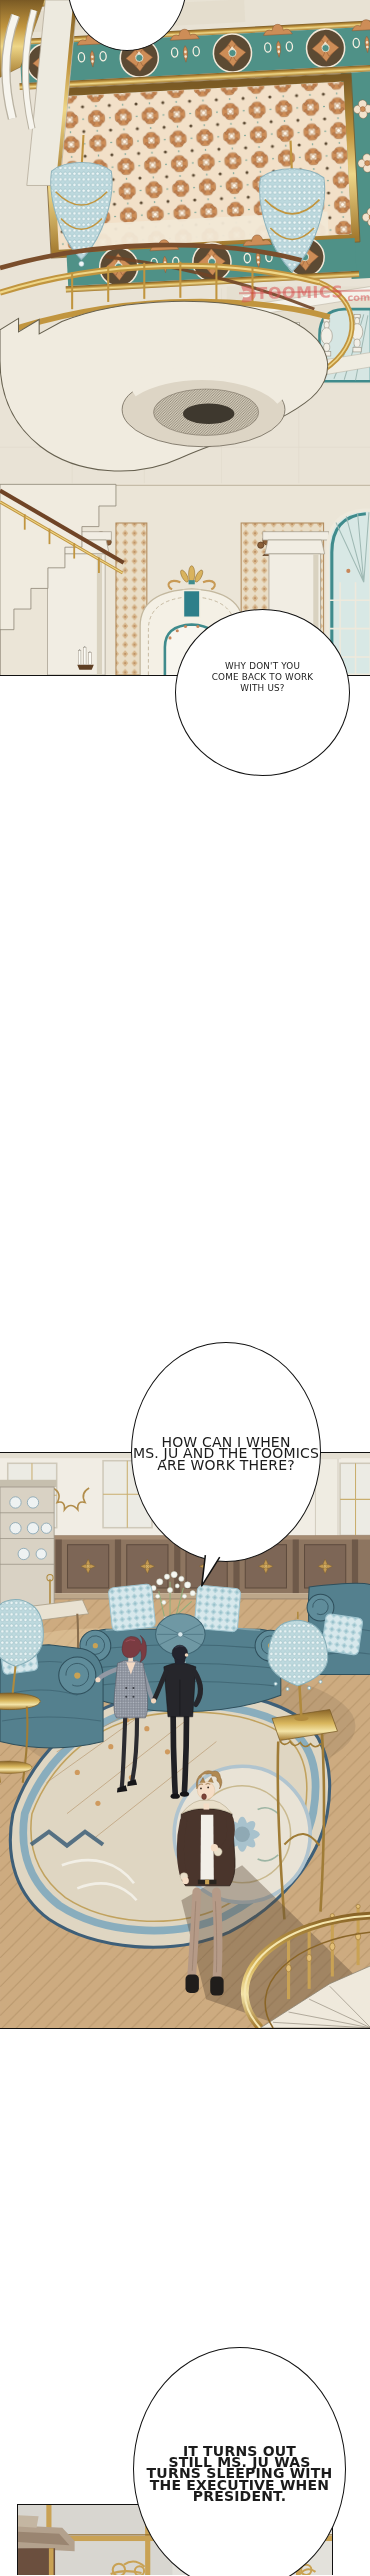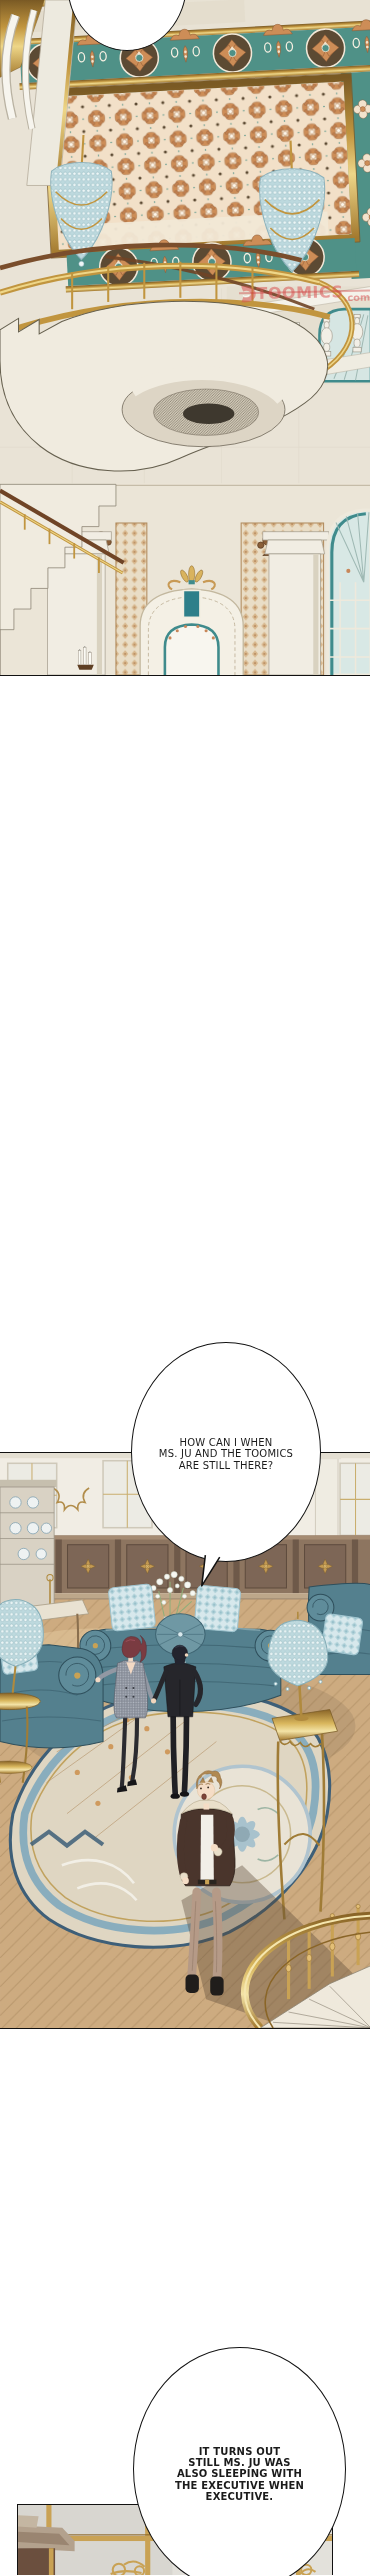--- a/index.html
+++ b/index.html
@@ -10,21 +10,21 @@
   .p1{left:0;top:0;width:371px;height:675px;border-bottom:1.5px solid #111;z-index:1;}
   .p2{left:0;top:1452px;width:371px;height:575px;border-top:1.5px solid #111;border-bottom:1.5px solid #111;z-index:1;}
   .p3{left:16.5px;top:2504px;width:314px;height:70px;border:1.5px solid #111;border-bottom:none;z-index:1;overflow:hidden;}
   .p3 svg{filter:blur(0.7px);}
   .bubble{position:absolute;background:#fff;border:1.5px solid #121212;border-radius:50%;
           display:flex;align-items:center;justify-content:center;z-index:5;}
   .b-top{left:67px;top:-85px;width:118px;height:134px;}
   .b1{left:175px;top:609px;width:173px;height:165px;}
   .b2{left:131px;top:1342px;width:188px;height:218px;}
   .b3{left:133px;top:2347px;width:211px;height:242px;}
-  .btxt{text-align:center;color:#1b1b1b;font-size:10px;line-height:11.3px;letter-spacing:0.2px;}
+  .btxt{text-align:center;color:#1b1b1b;font-size:14px;line-height:11.3px;letter-spacing:0.2px;}
   .b1 .btxt{font-size:8.8px;transform:translateY(-15.5px);}
   .b2 .btxt{transform:translateY(2.1px);}
   .b3 .btxt{transform:translateY(5.2px);font-weight:bold;}
   .btxt span{display:block;white-space:nowrap;}
   .tail2{position:absolute;left:195px;top:1550px;z-index:6;}
   .watermark{position:absolute;left:238px;top:277px;width:132px;height:31px;z-index:4;
              display:flex;align-items:center;transform:rotate(-1.2deg);}
   .wm-text{font-weight:bold;font-size:16px;letter-spacing:0.5px;color:rgba(219,85,85,.55);}
   .wm-suffix{font-weight:bold;font-size:9.8px;color:rgba(219,85,85,.55);align-self:flex-end;margin-bottom:4.1px;}
   .wm-line{position:absolute;left:1px;right:0;top:14px;height:2.1px;background:rgba(205,60,60,.40);}
@@ -668,36 +668,43 @@
           <circle cx="236" cy="128" r="9"></circle>
       <path d="M206,116 q20,-14 40,4 M180,134 q24,-10 60,-2"></path>
       <circle cx="560" cy="126" r="10"></circle>
           <path d="M548,134 q14,-16 30,-4"></path>
     </g>
   </svg>
   </div>
 
   <div class="bubble b-top"></div>
 
+  <div class="bubble b1">
+    <div class="btxt">
+      <span>WHY DON'T YOU</span>
+      <span>COME BACK TO WORK</span>
+      <span>WITH US?</span>
+    </div>
+  </div>
 
   <div class="bubble b2">
     <div class="btxt">
       <span>HOW CAN I WHEN</span>
       <span>MS. JU AND THE TOOMICS</span>
-      <span>ARE STILL THERE?</span>
+      <span>ARE WORK THERE?</span>
     </div>
   </div>
   <svg class="tail2" width="33" height="40" viewBox="0 0 64 78">
     <path d="M 20,10 L 13,70 L 48,14" fill="#ffffff" stroke="#121212" stroke-width="3" stroke-linejoin="round"></path>
   </svg>
 
   <div class="bubble b3">
     <div class="btxt">
       <span>IT TURNS OUT</span>
       <span>STILL MS. JU WAS</span>
-      <span>ALSO SLEEPING WITH</span>
+      <span>TURNS SLEEPING WITH</span>
       <span>THE EXECUTIVE WHEN</span>
-      <span>EXECUTIVE.</span>
+      <span>PRESIDENT.</span>
     </div>
   </div>
 
 </div>
 
 
 </body></html>

